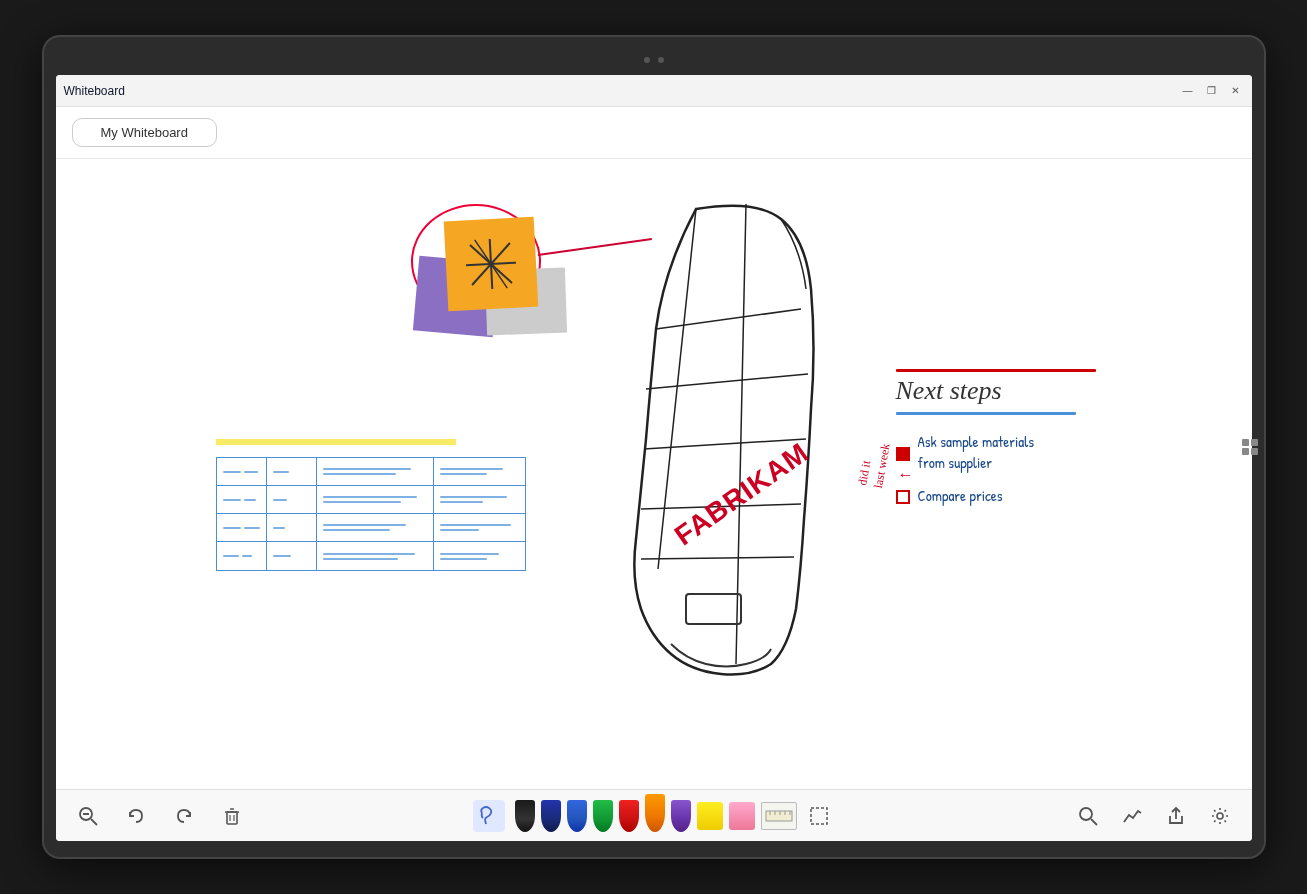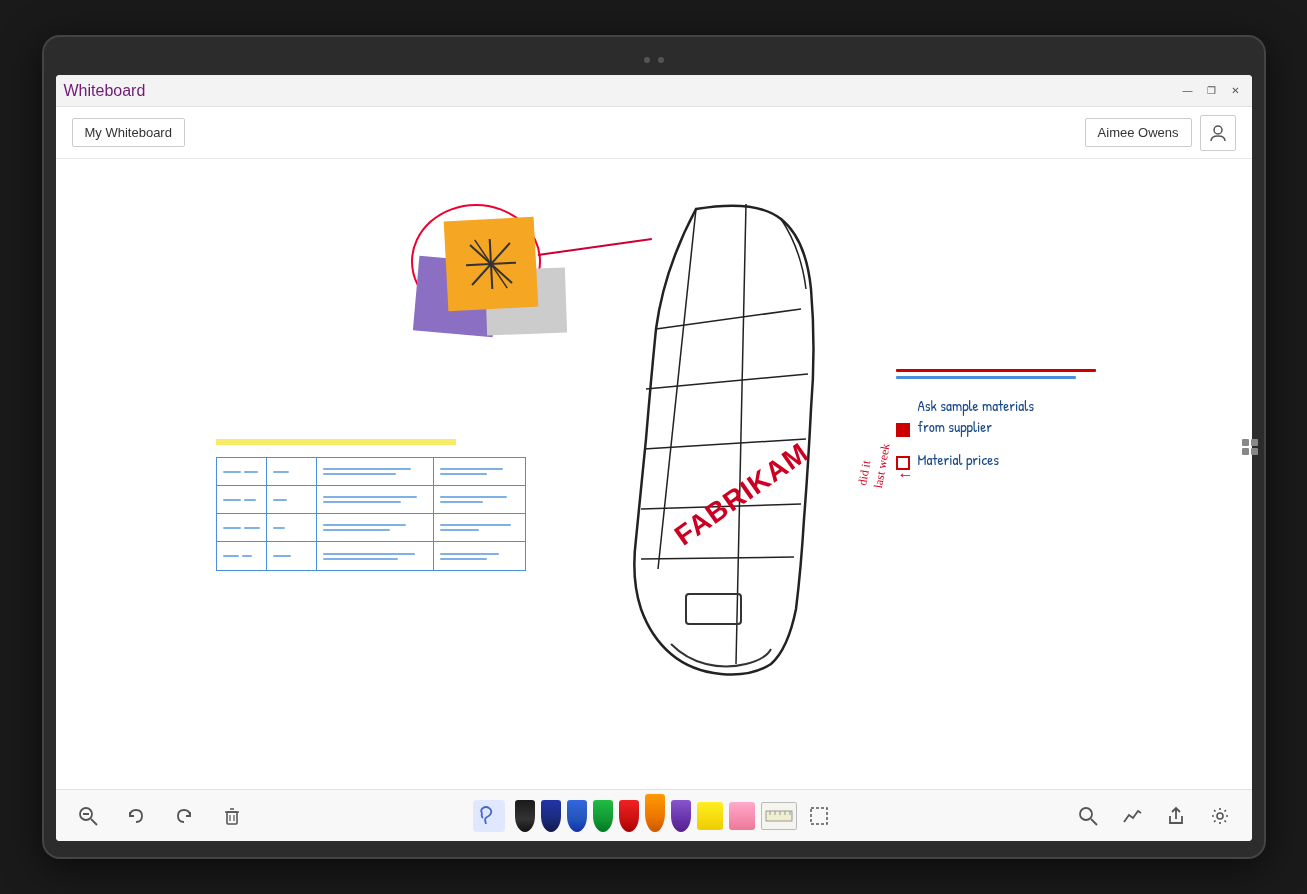--- a/index.html
+++ b/index.html
@@ -59,22 +59,22 @@
     .title-bar {
       height: 32px;
       background: #f3f3f3;
       border-bottom: 1px solid #e0e0e0;
       display: flex;
       align-items: center;
       padding: 0 8px;
       flex-shrink: 0;
     }
     .title-bar-title {
-      font-size: 16px;
-      color: #701a75;
+      font-size: 12px;
+      color: #0f172a;
       flex: 1;
     }
     .title-bar-controls {
       display: flex;
       gap: 8px;
     }
     .title-bar-btn {
       width: 16px; height: 16px;
       display: flex;
       align-items: center;
@@ -89,24 +89,24 @@
       background: white;
       border-bottom: 1px solid #e8e8e8;
       display: flex;
       align-items: center;
       padding: 0 16px;
       flex-shrink: 0;
     }
     .my-whiteboard-btn {
       border: 1px solid #ccc;
       background: white;
-      padding: 6px 12px;
+      padding: 6px 28px;
       font-size: 13px;
       color: #333;
-      border-radius: 2px;
+      border-radius: 10px;
       cursor: pointer;
     }
     .app-bar-right {
       margin-left: auto;
       display: flex;
       align-items: center;
       gap: 8px;
     }
     .user-name-btn {
       border: 1px solid #ccc;
@@ -259,21 +259,21 @@
       margin-bottom: 16px;
       border-radius: 1px;
     }
     .steps-list {
       display: flex;
       flex-direction: column;
       gap: 12px;
     }
     .step-item {
       display: flex;
-      align-items: flex-end;
+      align-items: center;
       gap: 8px;
     }
     .step-checkbox {
       width: 14px; height: 14px;
       border: 2px solid #c00;
       background: white;
       flex-shrink: 0;
       margin-top: 3px;
     }
     .step-checkbox.checked {
@@ -351,29 +351,20 @@
       <span class="title-bar-title">Whiteboard</span>
       <div class="title-bar-controls">
         <div class="title-bar-btn">—</div>
         <div class="title-bar-btn">❐</div>
         <div class="title-bar-btn">✕</div>
       </div>
     </div>
 
     <div class="app-bar">
       <button class="my-whiteboard-btn">My Whiteboard</button>
-      <div class="app-bar-right">
-        <button class="user-name-btn">Aimee Owens</button>
-        <div class="user-avatar-btn">
-          <svg width="18" height="18" viewBox="0 0 18 18">
-            <circle cx="9" cy="6" r="4" fill="none" stroke="#555" stroke-width="1.5"></circle>
-            <path d="M2 17 Q2 12 9 12 Q16 12 16 17" fill="none" stroke="#555" stroke-width="1.5"></path>
-          </svg>
-        </div>
-      </div>
     </div>
 
     <div class="canvas-area">
 
       <div class="red-circle"></div>
 
       <div style="position:absolute; left:482px; top:95px; width:115px; height:3px; border-top:2px solid #cc0033; transform:rotate(-8deg); transform-origin:left center; pointer-events:none;"></div>
 
       <div class="sticky-purple"></div>
       <div class="sticky-gray"></div>
@@ -502,29 +493,30 @@
                 <div class="sketch-line" style="width:75%;"></div>
                 <div class="sketch-line" style="width:60%;"></div>
               </div>
             </div>
           </div>
         </div>
       </div>
 
       <div class="next-steps">
         <div class="red-overline"></div>
+        <div class="next-steps-title">Next steps</div>
         <div class="blue-underline-ns"></div>
         <div class="steps-list">
           <div class="step-item">
             <div class="step-checkbox checked"></div>
             <div class="step-text">Ask sample materials<br>from supplier</div>
           </div>
           <div class="step-item">
             <div class="step-checkbox"></div>
-            <div class="step-text">Material prices</div>
+            <div class="step-text">Compare prices</div>
           </div>
         </div>
       </div>
 
       <div style="position:absolute; left:796px; top:290px; font-family:'Segoe Script',cursive; font-size:12px; color:#cc0022; transform:rotate(-80deg); line-height:1.3; pointer-events:none;">
         did it<br>last week
       </div>
 
       <div style="position:absolute; left:842px; top:305px; color:#cc0022; font-size:16px; pointer-events:none;">←</div>
 

